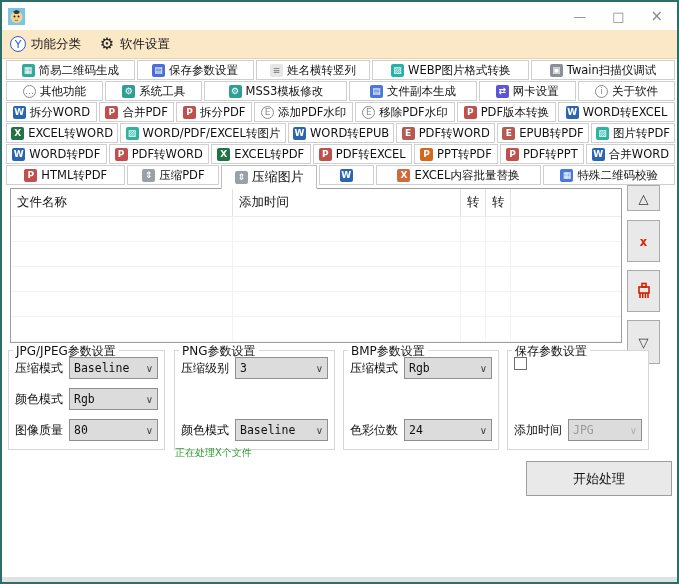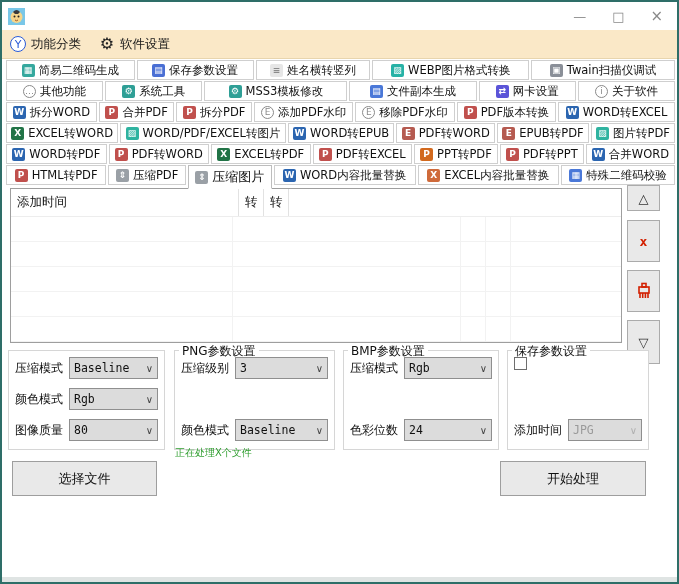--- a/index.html
+++ b/index.html
@@ -49,21 +49,21 @@
   .select .val{font-family:"DejaVu Sans Mono","Liberation Mono",monospace;font-size:11.5px;color:#111;flex:1 1 auto;overflow:hidden;white-space:nowrap;}
   .select .chev{color:#444;font-size:10px;flex:none;}
   .select.disabled .val{color:#9a9a9a;}
   .select.disabled .chev{color:#b0b0b0;}
   .cbrow{display:flex;align-items:center;gap:6px;}
   .cbox{width:13px;height:13px;background:#fff;border:1px solid #6e6e6e;flex:none;}
   .cblabel{font-size:12.5px;color:#111;white-space:nowrap;}
   
   .btn{position:absolute;top:459px;height:35px;background:#e9e9e9;border:1px solid #9e9e9e;font-size:13px;color:#111;display:flex;align-items:center;justify-content:center;}
   #selectBtn{left:10px;width:145px;}
-  #startBtn{left:498px;width:146px;}
+  #startBtn{left:524px;width:146px;}
   .status{position:absolute;left:173px;top:444px;font-size:10px;color:var(--green);white-space:nowrap;}
   .bottom-strip{position:absolute;left:0;right:0;bottom:0;height:5px;background:#dfe4e3;}
 </style>
 </head>
 <body>
 
 <div class="window">
 
   <div class="titlebar">
     <svg class="app-icon" viewBox="0 0 17 17">
@@ -235,35 +235,35 @@
         <div class="fbtn" style="flex-grow: 8;">
           <span class="icn" style="background: rgb(154, 160, 166); color: rgb(255, 255, 255);">⇕</span>
           <span>压缩PDF</span>
         </div>
         <div class="fbtn active" style="flex-grow: 7;">
           <span class="icn" style="background: rgb(154, 160, 166); color: rgb(255, 255, 255);">⇕</span>
           <span>压缩图片</span>
         </div>
         <div class="fbtn" style="flex-grow: 13;">
           <span class="icn" style="background: rgb(43, 101, 176); color: rgb(255, 255, 255);">W</span>
-          <span>WORD内容批量替换</span>
         </div>
         <div class="fbtn" style="flex-grow: 14;">
           <span class="icn" style="background: rgb(207, 106, 58); color: rgb(255, 255, 255);">X</span>
           <span>EXCEL内容批量替换</span>
         </div>
         <div class="fbtn" style="flex-grow: 10;">
           <span class="icn" style="background: rgb(74, 120, 216); color: rgb(255, 255, 255);">▦</span>
           <span>特殊二维码校验</span>
         </div>
       </div>
     </div>
 
   <div class="file-table">
     <div class="thead">
+        <div class="th" style="width: 222px;">文件名称</div>
         <div class="th" style="width: 228px;">添加时间</div>
         <div class="th" style="width: 25px;">转</div>
         <div class="th" style="width: 25px;">转</div>
         <div class="th" style="flex: 1 1 0%;"></div>
       </div>
     <div class="tbody">
         <div class="trow">
           <div class="td" style="width: 222px;"></div>
           <div class="td" style="width: 228px;"></div>
           <div class="td" style="width: 25px;"></div>
@@ -315,20 +315,21 @@
           <path d="M4 11 V16 M6.7 11 V16 M9.4 11 V16 M12 11 V16" stroke="#D32000" stroke-width="1.6"></path>
         </svg>
       </div>
       <div class="sbtn" style="top: 135px; height: 44px;">
         <span style="color: rgb(51, 51, 51);">▽</span>
       </div>
     </div>
 
   <div id="paramGroups">
       <div class="groupbox" style="left: 6px; width: 157px;">
+        <span class="gb-title">JPG/JPEG参数设置</span>
         <div class="gb-body">
           <div class="frow">
             <span class="flabel">压缩模式</span>
             <div class="select">
               <span class="val">Baseline</span>
               <span class="chev">∨</span>
             </div>
           </div>
           <div class="frow">
             <span class="flabel">颜色模式</span>
@@ -394,18 +395,17 @@
             <span class="flabel">添加时间</span>
             <div class="select disabled">
               <span class="val">JPG</span>
               <span class="chev">∨</span>
             </div>
           </div>
         </div>
       </div>
     </div>
 
-  <div class="btn" id="selectBtn">选择文件</div>
   <span class="status">正在处理X个文件</span>
   <div class="btn" id="startBtn">开始处理</div>
 
   <div class="bottom-strip"></div>
 </div>
 
 </body></html>

